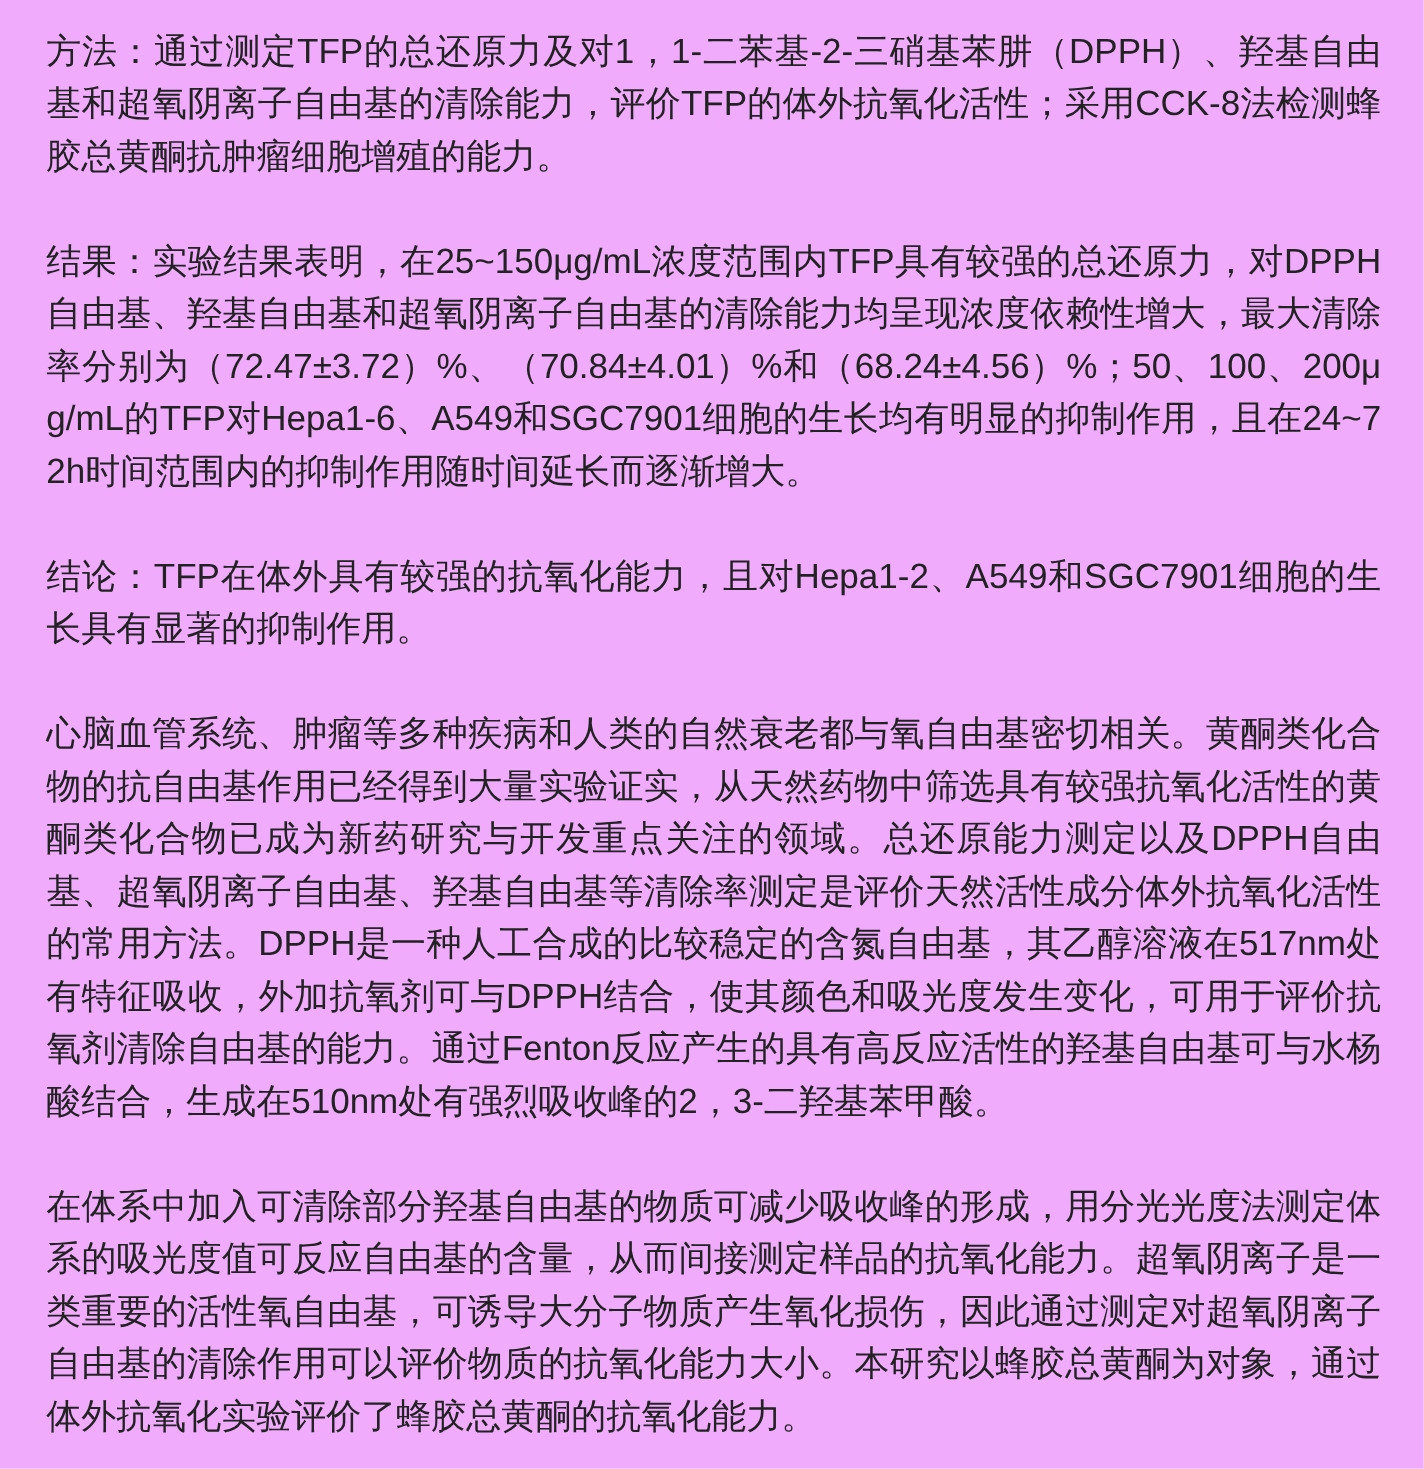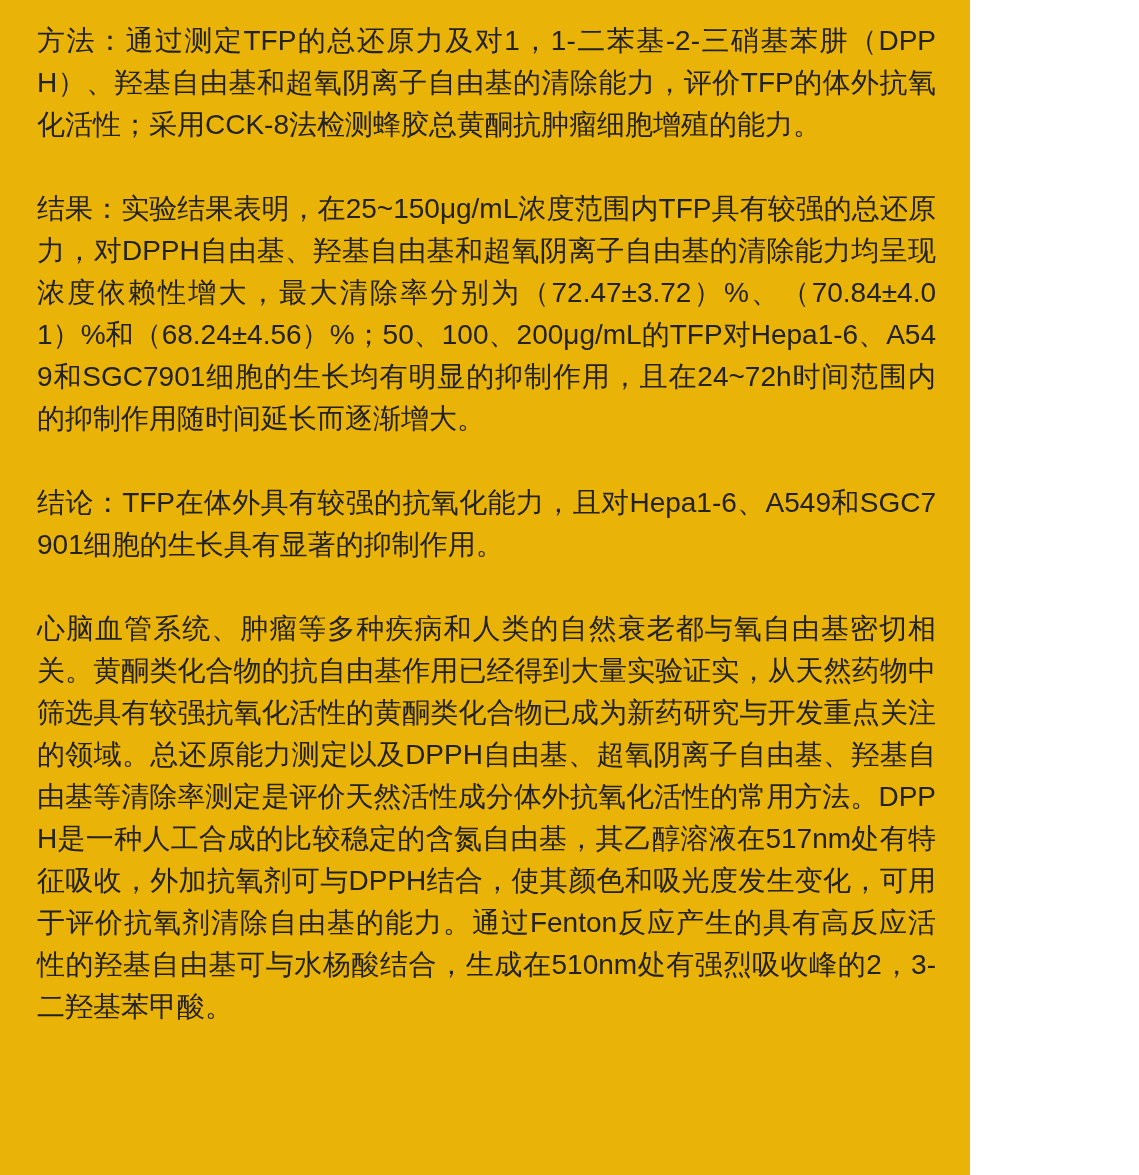--- a/index.html
+++ b/index.html
@@ -7,23 +7,23 @@
     padding: 0;
     background: #ffffff;
   }
   body {
     width: 1139px;
     height: 1175px;
     overflow: hidden;
   }
   .doc-page {
     box-sizing: border-box;
-    width: 970px;
+    width: 1139px;
     min-height: 1175px;
-    background: #eab308;
+    background: #f0abfc;
     padding: 20px 34px 0 37px;
   }
   .doc-paragraph {
     font-family: "Liberation Sans", "DejaVu Sans", sans-serif;
     font-size: 28px;
     line-height: 42px;
     color: #222222;
     text-align: justify;
     text-justify: inter-ideograph;
     word-break: break-all;
@@ -35,17 +35,18 @@
   }
 </style>
 </head>
 <body>
 
 <div class="doc-page">
   <p class="doc-paragraph">方法：通过测定TFP的总还原力及对1，1-二苯基-2-三硝基苯肼（DPPH）、羟基自由基和超氧阴离子自由基的清除能力，评价TFP的体外抗氧化活性；采用CCK-8法检测蜂胶总黄酮抗肿瘤细胞增殖的能力。</p>
 
   <p class="doc-paragraph">结果：实验结果表明，在25~150μg/mL浓度范围内TFP具有较强的总还原力，对DPPH自由基、羟基自由基和超氧阴离子自由基的清除能力均呈现浓度依赖性增大，最大清除率分别为（72.47±3.72）%、（70.84±4.01）%和（68.24±4.56）%；50、100、200μg/mL的TFP对Hepa1-6、A549和SGC7901细胞的生长均有明显的抑制作用，且在24~72h时间范围内的抑制作用随时间延长而逐渐增大。</p>
 
-  <p class="doc-paragraph">结论：TFP在体外具有较强的抗氧化能力，且对Hepa1-6、A549和SGC7901细胞的生长具有显著的抑制作用。</p>
+  <p class="doc-paragraph">结论：TFP在体外具有较强的抗氧化能力，且对Hepa1-2、A549和SGC7901细胞的生长具有显著的抑制作用。</p>
 
   <p class="doc-paragraph">心脑血管系统、肿瘤等多种疾病和人类的自然衰老都与氧自由基密切相关。黄酮类化合物的抗自由基作用已经得到大量实验证实，从天然药物中筛选具有较强抗氧化活性的黄酮类化合物已成为新药研究与开发重点关注的领域。总还原能力测定以及DPPH自由基、超氧阴离子自由基、羟基自由基等清除率测定是评价天然活性成分体外抗氧化活性的常用方法。DPPH是一种人工合成的比较稳定的含氮自由基，其乙醇溶液在517nm处有特征吸收，外加抗氧剂可与DPPH结合，使其颜色和吸光度发生变化，可用于评价抗氧剂清除自由基的能力。通过Fenton反应产生的具有高反应活性的羟基自由基可与水杨酸结合，生成在510nm处有强烈吸收峰的2，3-二羟基苯甲酸。</p>
 
+  <p class="doc-paragraph">在体系中加入可清除部分羟基自由基的物质可减少吸收峰的形成，用分光光度法测定体系的吸光度值可反应自由基的含量，从而间接测定样品的抗氧化能力。超氧阴离子是一类重要的活性氧自由基，可诱导大分子物质产生氧化损伤，因此通过测定对超氧阴离子自由基的清除作用可以评价物质的抗氧化能力大小。本研究以蜂胶总黄酮为对象，通过体外抗氧化实验评价了蜂胶总黄酮的抗氧化能力。</p>
 </div>
 
 </body></html>

